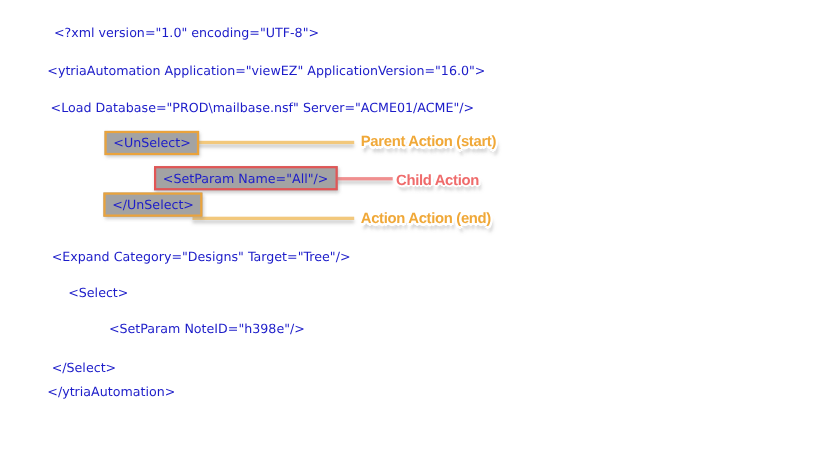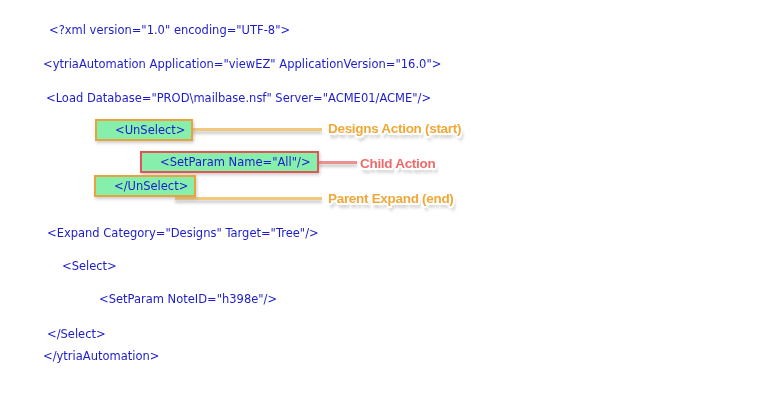--- a/index.html
+++ b/index.html
@@ -21,23 +21,23 @@
     font-size: 11.5px;
     line-height: 15px;
     white-space: pre;
   }
   .tagbox {
     position: absolute;
     color: var(--xml-text, #1c1cc9);
     font-size: 11.5px;
     line-height: 14px;
     white-space: pre;
-    background: #86efac;
+    background: #a3a3a3;
     border: 2px solid #000;
-    padding: 2px 6px 2px 18px;
+    padding: 2px 6px 2px 6px;
     box-shadow: 1px 2px 3px rgba(130,130,130,0.40);
     z-index: 2;
   }
   .tagbox.parent { border-color: var(--parent-accent, #eaa33c); }
   .tagbox.child  { border-color: var(--child-accent, #e25555); }
   .connector {
     position: absolute;
     height: 3px;
     z-index: 1;
     box-shadow: 0 3px 3px rgba(140,140,140,0.45);
@@ -82,17 +82,17 @@
   <div class="code-line" style="left:43px;  top:349px;">&lt;/ytriaAutomation&gt;</div>
 
   <div class="connector parent" style="left:170px; top:128px; width:152px;"></div>
   <div class="connector child" style="left:292px; top:161px; width:65px;"></div>
   <div class="connector parent" style="left:175px; top:197px; width:147px;"></div>
 
   <div class="tagbox parent" style="left:95px;  top:119px;">&lt;UnSelect&gt;</div>
   <div class="tagbox child" style="left:140px; top:151px;">&lt;SetParam Name="All"/&gt;</div>
   <div class="tagbox parent" style="left:94px;  top:175px;">&lt;/UnSelect&gt;</div>
 
-  <div class="callout parent" style="left:328px; top:120px;">Designs Action (start)</div>
+  <div class="callout parent" style="left:328px; top:120px;">Parent Action (start)</div>
   <div class="callout child" style="left:360px; top:155px;">Child Action</div>
-  <div class="callout parent" style="left:328px; top:190px;">Parent Expand (end)</div>
+  <div class="callout parent" style="left:328px; top:190px;">Action Action (end)</div>
 
 </div>
 
 </body></html>

